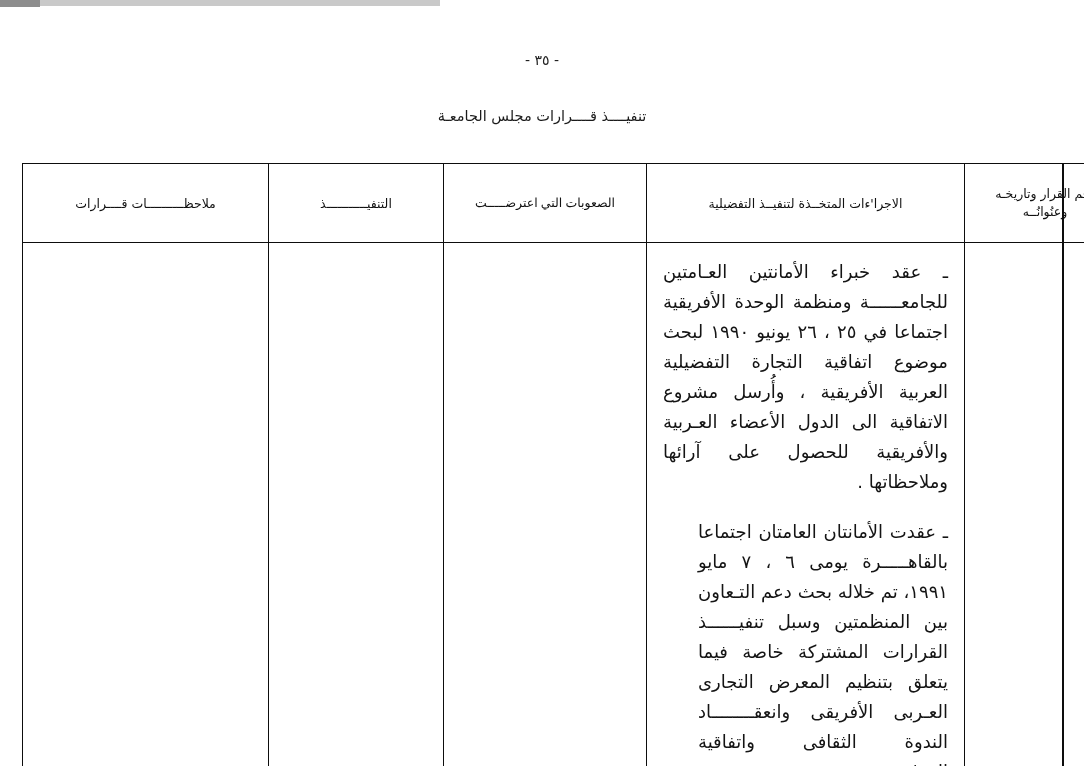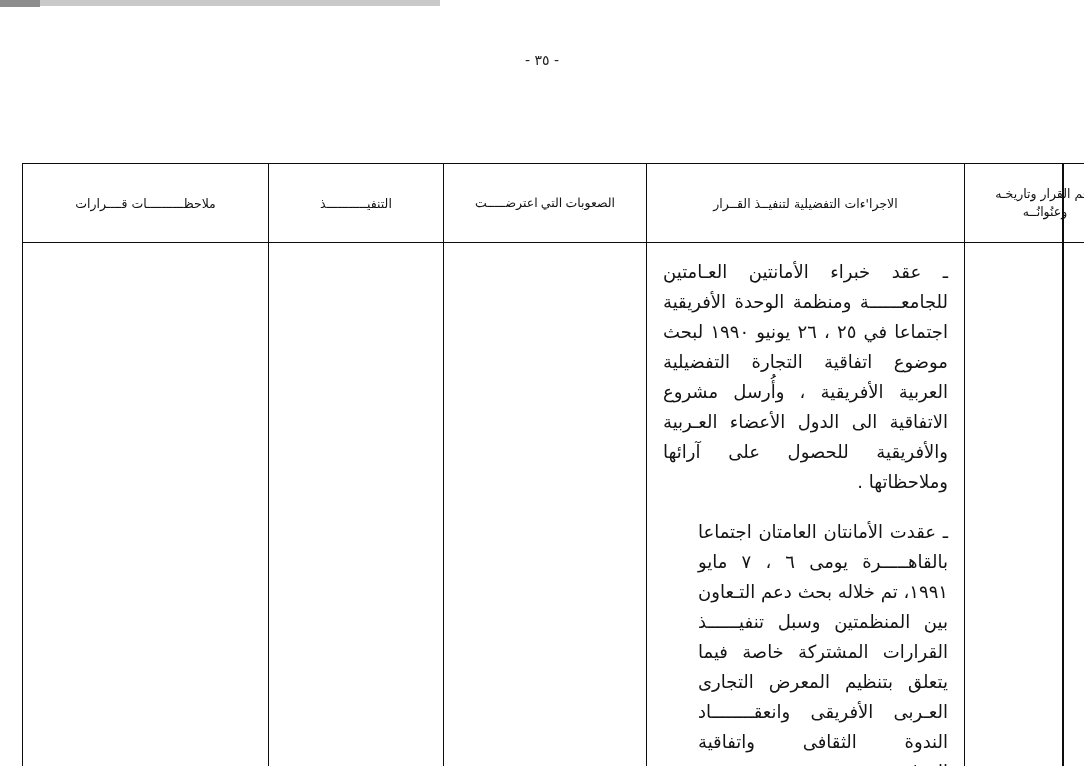--- a/index.html
+++ b/index.html
@@ -137,32 +137,33 @@
 </head>
 <body>
 
 <div class="scan-artifact"></div>
 <div class="scan-artifact-dark"></div>
 
 <div class="page">
 
   <div class="page-number">- ٣٥ -</div>
 
+  <div class="page-heading">تنفيــــذ قــــرارات مجلس الجامعـة</div>
 
   <div class="table-wrap">
     <table class="doc-table">
       <thead>
         <tr>
           <th class="col-decision">
             <div class="header-two-line">
               <div>رقم القرار وتاريخـه</div>
               <div>وعنُوانُــه</div>
             </div>
           </th>
-          <th class="col-actions">الاجرا'ءات التفضيلية  لتنفيــذ القــرار</th>
+          <th class="col-actions">الاجرا'ءات المتخــذة  لتنفيــذ التفضيلية</th>
           <th class="col-difficult">الصعوبات التي اعترضـــــت</th>
           <th class="col-exec">التنفيـــــــــــذ</th>
           <th class="col-notes">ملاحظــــــــــات قــــرارات</th>
         </tr>
       </thead>
       <tbody>
         <tr>
           <td class="col-decision"></td>
           <td class="col-actions">
             <p class="cell-para">ـ  عقد خبراء الأمانتين العـامتين للجامعــــــة ومنظمة الوحدة الأفريقية اجتماعا في ٢٥ ، ٢٦ يونيو ١٩٩٠ لبحث موضوع اتفاقية التجارة التفضيلية العربية الأفريقية ، وأُرسل مشروع الاتفاقية الى الدول الأعضاء العـربية والأفريقية للحصول على آرائها وملاحظاتها .</p>

